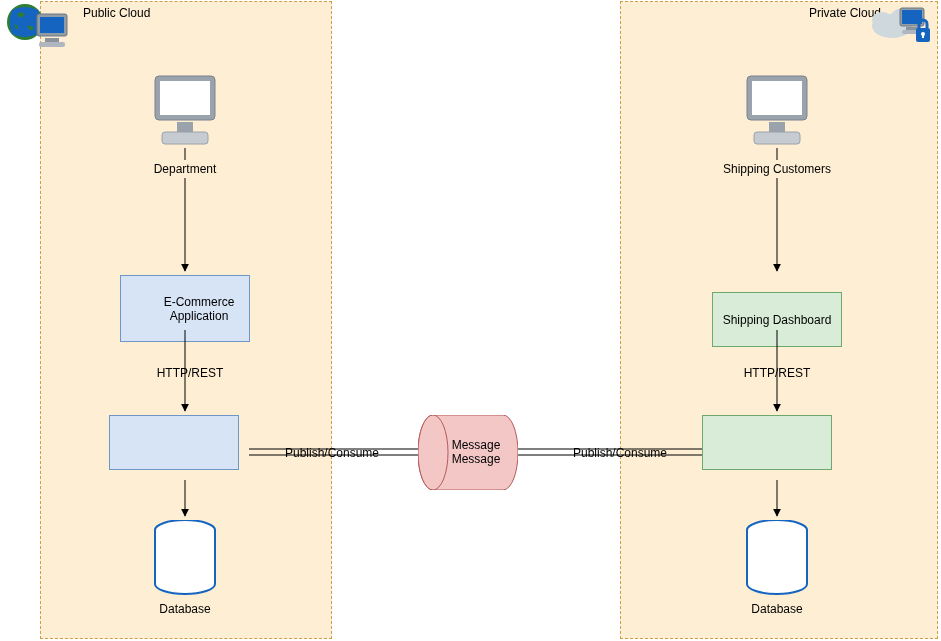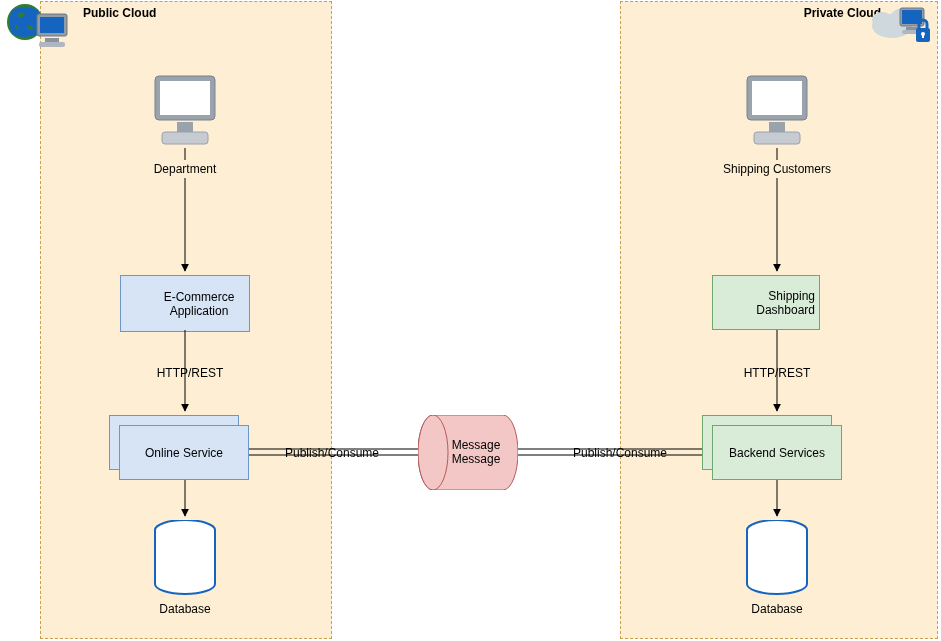--- a/index.html
+++ b/index.html
@@ -1,18 +1,18 @@
 <!DOCTYPE html>
 <html><head>
 <meta charset="utf-8">
 <style>
   html,body{margin:0;padding:0;background:#fff;font-family:Arial,Helvetica,sans-serif;font-size:12px;color:#000;}
   .canvas{position:relative;width:941px;height:641px;}
   .cloud-box{position:absolute;border:1px dashed #c9a050;background:#fdeed4;}
-  .cloud-title{position:absolute;top:4px;font-weight:bold;font-size:12px;}
+  .cloud-title{position:absolute;top:4px;font-weight:normal;font-size:12px;}
   .node-box{position:absolute;display:flex;align-items:center;justify-content:center;text-align:center;border:1px solid;box-sizing:border-box;padding:4px;}
   .blue{background:#d6e4f5;border-color:#6e96c7;}
   .green{background:#d8ecd8;border-color:#6fa86f;}
   .stack-shadow{position:absolute;box-sizing:border-box;}
   .label{position:absolute;font-size:12px;text-align:center;}
   svg.overlay{position:absolute;left:0;top:0;width:941px;height:641px;pointer-events:none;}
 </style>
 </head>
 <body>
 
@@ -59,39 +59,33 @@
   <div class="label" style="left:140px;top:162px;width:90px;">Department</div>
 
   <svg style="position:absolute;left:732px;top:68px;" width="90" height="90" viewBox="0 0 90 90">
     <rect x="15" y="8" width="60" height="44" rx="4" fill="#9aa2ac" stroke="#7b838e"></rect>
     <rect x="20" y="13" width="50" height="34" fill="#fff"></rect>
     <rect x="37" y="54" width="16" height="10" fill="#9aa2ac"></rect>
     <rect x="22" y="64" width="46" height="12" rx="3" fill="#c6cbd2" stroke="#9aa2ac"></rect>
   </svg>
   <div class="label" style="left:702px;top:162px;width:150px;">Shipping Customers</div>
 
-  <div class="node-box blue" style="left:120px;top:275px;width:130px;height:57px;padding-left:32px;">
+  <div class="node-box blue" style="left:120px;top:275px;width:130px;height:67px;padding-left:32px;">
     <span>E-Commerce Application</span>
   </div>
   <div class="label" style="left:150px;top:366px;width:80px;">HTTP/REST</div>
 
   <div class="stack-shadow blue" style="left:109px;top:415px;width:130px;height:55px;border:1px solid #6e96c7;background:#d6e4f5;"></div>
-  <div class="node-box blue" style="left:119px;top:425px;width:130px;height:55px;">
-    <span>Online Service</span>
-  </div>
 
-  <div class="node-box green" style="left:712px;top:275px;width:108px;height:55px;text-align:right;">
+  <div class="node-box green" style="left:712px;top:292px;width:130px;height:55px;">
     <span>Shipping Dashboard</span>
   </div>
   <div class="label" style="left:737px;top:366px;width:80px;">HTTP/REST</div>
 
   <div class="stack-shadow green" style="left:702px;top:415px;width:130px;height:55px;border:1px solid #6fa86f;background:#d8ecd8;"></div>
-  <div class="node-box green" style="left:712px;top:425px;width:130px;height:55px;">
-    <span>Backend Services</span>
-  </div>
 
   <svg style="position:absolute;left:418px;top:415px;" width="100" height="75" viewBox="0 0 100 75">
     <path d="M15 0 a15 37.5 0 0 0 0 75 h70 a15 37.5 0 0 0 0 -75 z" fill="#f4c7c7" stroke="#b45a5a"></path>
     <ellipse cx="15" cy="37.5" rx="15" ry="37.5" fill="#f4c7c7" stroke="#b45a5a"></ellipse>
   </svg>
   <div class="label" style="left:436px;top:438px;width:80px;">Message Message</div>
 
   <div class="label" style="left:272px;top:446px;width:120px;">Publish/Consume</div>
   <div class="label" style="left:560px;top:446px;width:120px;">Publish/Consume</div>
 

